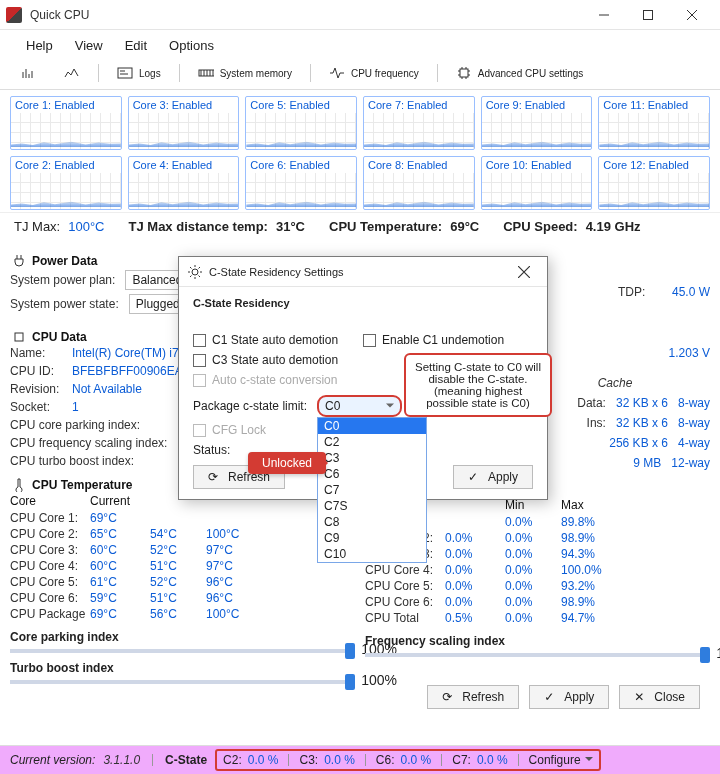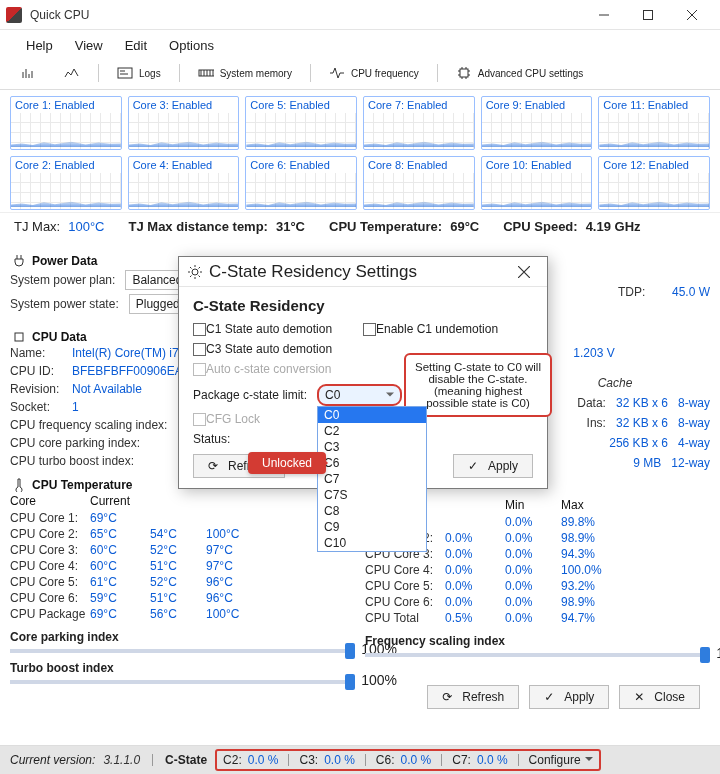--- a/index.html
+++ b/index.html
@@ -65,34 +65,34 @@
   .idx .ti{font-weight:700;font-size:12px}
   .bar{margin-top:5px;height:4px;background:#cfd7e6;border-radius:2px;position:relative}
   .bar .fill{position:absolute;left:0;top:0;bottom:0;width:100%;background:#cfd7e6}
   .bar .thumb{position:absolute;right:0;top:-6px;width:10px;height:16px;background:#2f7dde;border-radius:2px}
   .pct{position:absolute;right:-42px;top:-8px;font-size:14px}
   
   .botbtns{display:flex;gap:10px;justify-content:flex-end;align-items:center;padding:6px 10px 4px}
   .btn{display:inline-flex;align-items:center;gap:6px;padding:4px 14px;border:1px solid #bbb;background:#f4f4f4;font-size:12px}
   .btn .ic{width:14px;height:14px;display:inline-block}
   
-  .footer{position:fixed;left:0;bottom:0;width:100%;display:flex;align-items:center;gap:8px;padding:3px 10px;border-top:1px solid #ddd;font-size:12px;background:#e5e5e5;z-index:5}
+  .footer{position:fixed;left:0;bottom:0;width:100%;display:flex;align-items:center;gap:8px;padding:3px 10px;border-top:1px solid #ddd;font-size:12px;background:#f0abfc;z-index:5}
   .footer .redbox{border:2px solid var(--red);border-radius:3px;padding:2px 6px;display:flex;align-items:center;gap:6px}
   .vbar{width:1px;height:12px;background:#999;margin:0 4px}
   .cfg{display:flex;align-items:center;gap:4px}
   .cfg::after{content:"";border:4px solid transparent;border-top-color:#555;margin-top:2px}
   
   .dialog{position:absolute;left:178px;top:256px;width:370px;background:#fff;border:1px solid #7a7a7a;box-shadow:3px 3px 14px rgba(0,0,0,.25);z-index:50}
   .dialog .dti{height:30px;display:flex;align-items:center;padding:0 8px;border-bottom:1px solid #e5e5e5}
   .dialog .dti .ic{width:16px;height:16px;margin-right:6px}
-  .dialog .dti .t{flex:1;font-size:17px}
+  .dialog .dti .t{flex:1;font-size:11px}
   .dialog .body{padding:10px 14px}
   .dialog .close{width:30px;height:22px;display:flex;align-items:center;justify-content:center}
-  .stitle{font-weight:700;font-size:15px;margin-bottom:8px}
-  .chk{display:inline-flex;align-items:center;font-size:12px;color:#222;min-width:160px}
+  .stitle{font-weight:700;font-size:11px;margin-bottom:24px}
+  .chk{display:inline-flex;align-items:center;gap:6px;font-size:12px;color:#222;min-width:160px}
   .chk .box{width:13px;height:13px;border:1px solid #666;background:#fff}
   .chk.off .box{border-color:#bbb}
   .dim{color:#aaa}
   .drow{display:flex;gap:10px;margin-bottom:6px}
   .ddl{position:relative;display:inline-block}
   .ddl .sel{padding:2px 60px 2px 6px;border:2.5px solid var(--red);border-radius:9px;background:#eaf3ff}
   .ddl .sel::after{right:6px}
   .dlist{position:absolute;left:0;top:100%;width:110px;border:1px solid #7aa7e8;background:#fff;font-size:12px;z-index:60}
   .dlist div{padding:1px 6px}
   .dlist .hl{background:#2677ef;color:#fff}
@@ -305,31 +305,31 @@
         </div>
       <div class="row">
           <span class="lblc" style="width:52px">Revision:</span>
           <span class="valblue">Not Available</span>
         </div>
       <div class="row">
           <span class="lblc" style="width:52px">Socket:</span>
           <span class="valblue">1</span>
         </div>
       <div class="row">
+          <span class="lblc">CPU core parking index:</span>
+        </div>
+      <div class="row">
           <span class="lblc">CPU frequency scaling index:</span>
         </div>
       <div class="row">
-          <span class="lblc">CPU core parking index:</span>
-        </div>
-      <div class="row">
           <span class="lblc">CPU turbo boost index:</span>
         </div>
     </div>
     <div class="rside" style="min-width:190px">
-      <div class="row" style="width:100%;justify-content:flex-start"><span class="lblc">VID:</span>&nbsp;&nbsp;&nbsp;<span class="valblue">1.203 V</span></div>
+      <div class="row" style="width:100%;justify-content:space-between"><span class="lblc">VID:</span>&nbsp;&nbsp;&nbsp;<span class="valblue">1.203 V</span></div>
       <div style="height:8px"></div>
       <div class="row" style="width:100%;justify-content:center">
           <i style="font-style:italic;color:#333">Cache</i>
         </div>
       <div class="row">
           <span class="lblc">Data:</span>
           <span class="valblue">32 KB x 6</span>
           <span class="valblue">8-way</span>
         </div>
       <div class="row">

